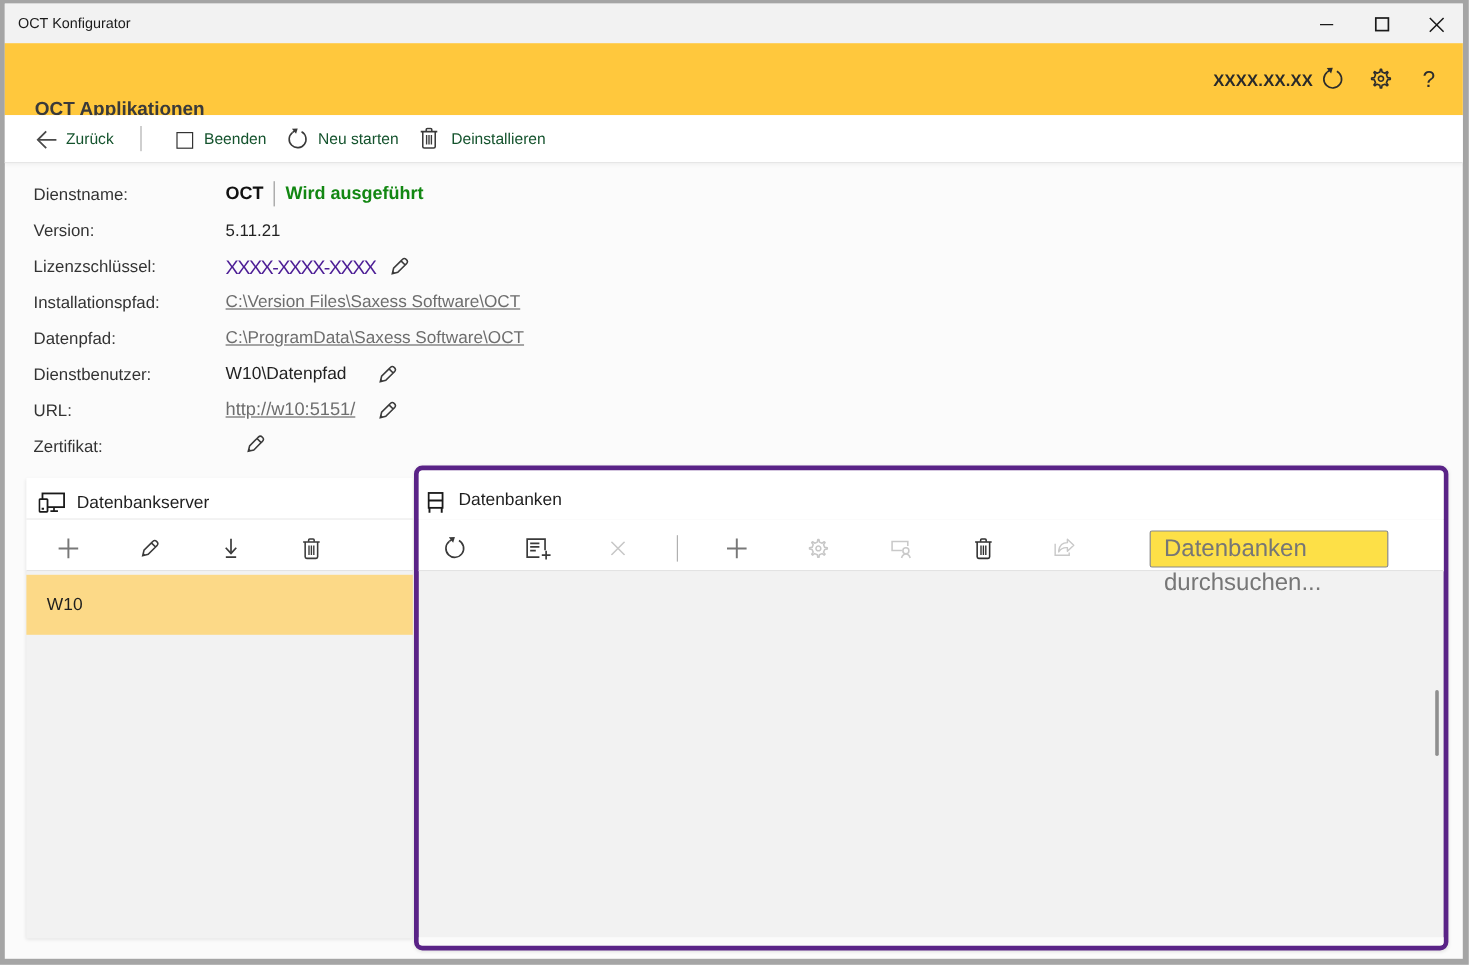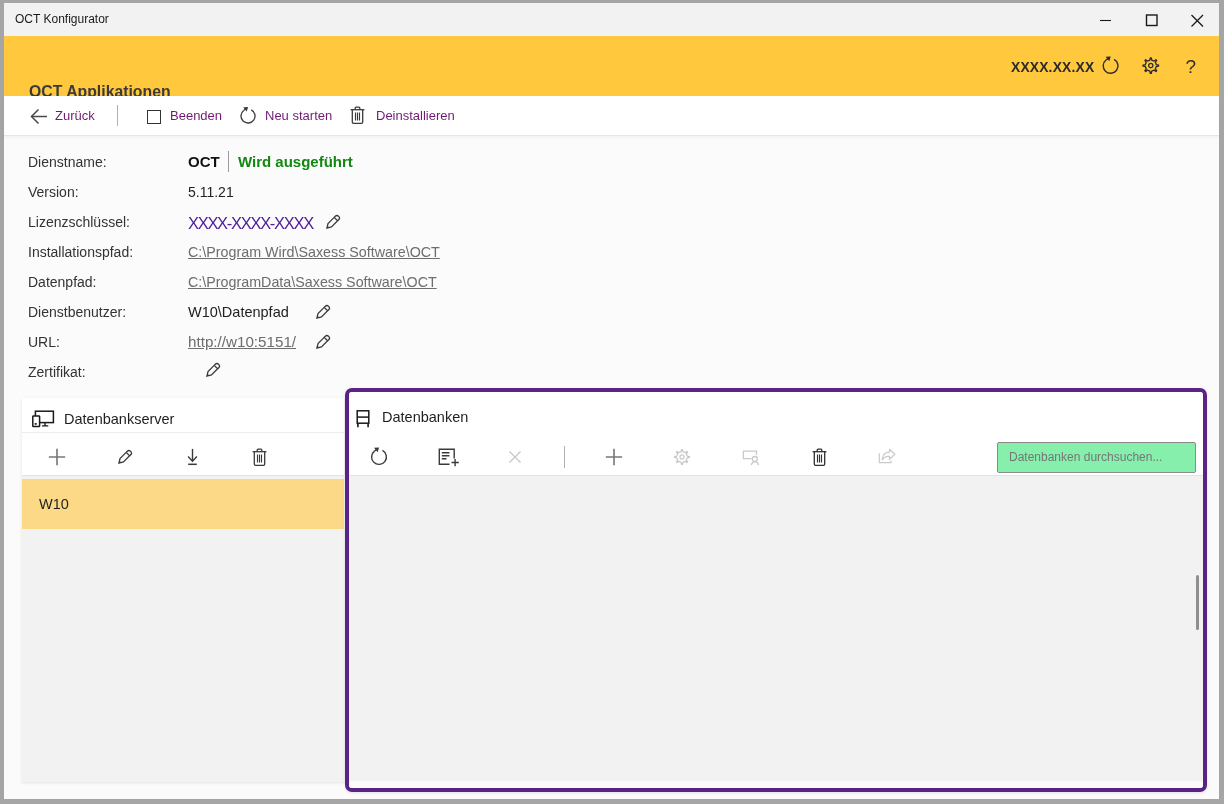--- a/index.html
+++ b/index.html
@@ -4,38 +4,38 @@
 font-family:"Liberation Sans",sans-serif;}
 body{background:#a5a5a5;position:relative;}
 .abs{position:absolute;}
 #win{left:4px;top:3px;width:1215px;height:796px;background:#fbfbfb;}
 #titlebar{left:4px;top:3px;width:1215px;height:33px;background:#f2f2f2;}
 #title{left:15px;top:3px;height:33px;line-height:33px;font-size:12px;color:#1b1b1b;}
 #yellow{left:4px;top:36px;width:1215px;height:60px;background:#ffc83d;}
 #apptitle{left:29px;top:36px;height:64px;line-height:64px;font-size:15.8px;font-weight:bold;color:#3a3a3a;margin-top:24px;}
 #ver{left:999px;top:36px;height:63px;line-height:63px;font-size:13.8px;font-weight:bold;color:#2a2a2a;letter-spacing:0.2px;margin-left:12px;}
 #toolbar{left:4px;top:96px;width:1215px;height:39px;background:#ffffff;border-bottom:1px solid #e6e6e6;box-shadow:0 2px 3px rgba(0,0,0,0.04);}
-.tbtxt{font-size:13px;color:#701a75;top:96px;height:40px;line-height:40px;}
+.tbtxt{font-size:13px;color:#14532d;top:96px;height:40px;line-height:40px;}
 #tsep{left:117px;top:105px;width:1px;height:21px;background:#b0b0b0;}
 #chk{left:147px;top:110px;width:11.5px;height:11.5px;border:1.4px solid #333;background:#fff;}
 .lbl{font-size:14px;color:#333;left:28px;height:30px;line-height:30px;}
 .val{font-size:14px;color:#222;left:188px;height:30px;line-height:30px;}
 .link{color:#6d6d6d;text-decoration:underline;font-size:14.3px;}
 #vsep{left:228px;top:151px;width:1px;height:21px;background:#9a9a9a;}
 #lpanel{left:22px;top:398px;width:322px;height:384px;background:#f2f2f2;box-shadow:0 1px 3px rgba(0,0,0,0.10);}
 #lhead{left:22px;top:398px;width:322px;height:35px;background:#fff;}
 #ltool{left:22px;top:433px;width:322px;height:42px;background:#fff;border-bottom:1px solid #e3e3e3;}
 #lrow{left:22px;top:479px;width:322px;height:50px;background:#fcd987;}
 #lrowtxt{left:39px;top:479px;height:50px;line-height:50px;font-size:14.5px;color:#1f1f1f;}
 .phead{font-size:14.5px;color:#1f1f1f;}
 #rpanel{left:345px;top:388px;width:854px;height:396px;border:4px solid #5a2387;border-radius:7px;background:#f2f2f2;box-shadow:0 1px 3px rgba(0,0,0,0.10);}
 #rhead{left:349px;top:392px;width:854px;height:41px;background:#fff;border-radius:3px 3px 0 0;}
 #rtool{left:349px;top:433px;width:854px;height:42px;background:#fff;border-bottom:1px solid #e3e3e3;}
 #rbot{left:349px;top:781px;width:854px;height:7px;background:#fbfbfb;border-radius:0 0 3px 3px;}
-#search{left:997px;top:442px;width:186px;height:29px;background:#86efac;border:1px solid #8a8a8a;border-radius:2px;font-size:12px;color:#767676;line-height:29px;padding-left:11px;}
+#search{left:958px;top:442px;width:186px;height:29px;background:#fde047;border:1px solid #8a8a8a;border-radius:2px;font-size:20px;color:#767676;line-height:29px;padding-left:11px;}
 #thumb{left:1196px;top:575px;width:3px;height:55px;background:#8f8f8f;border-radius:1.5px;}
 svg{display:block;}
 .ic{position:absolute;fill:none;}
 </style></head>
 <body>
 <svg width="0" height="0" style="position:absolute">
 <defs>
 <g id="refresh">
   <path d="M3.47 -6.53 A7.4 7.4 0 1 1 -4.56 -5.83" stroke-width="1.4"></path>
   <path d="M-4.56 -5.83 L-2.03 -7.80" stroke-width="1.4"></path>
@@ -102,21 +102,21 @@
 <div class="abs lbl" style="top:237px">Installationspfad:</div>
 <div class="abs lbl" style="top:267px">Datenpfad:</div>
 <div class="abs lbl" style="top:297px">Dienstbenutzer:</div>
 <div class="abs lbl" style="top:327px">URL:</div>
 <div class="abs lbl" style="top:357px">Zertifikat:</div>
 <div class="abs val" style="top:147px;font-weight:bold;font-size:15px;color:#111">OCT</div>
 <div class="abs" id="vsep"></div>
 <div class="abs val" style="left:238px;top:147px;font-weight:bold;font-size:15px;color:#128712">Wird ausgeführt</div>
 <div class="abs val" style="top:177px">5.11.21</div>
 <div class="abs val" style="top:207px;font-size:16.5px;height:33px;line-height:33px;color:#4c1d95;letter-spacing:-1.3px">XXXX-XXXX-XXXX</div>
-<div class="abs val link" style="top:237px">C:\Program Wird\Saxess Software\OCT</div>
+<div class="abs val link" style="top:237px">C:\Version Files\Saxess Software\OCT</div>
 <div class="abs val link" style="top:267px">C:\ProgramData\Saxess Software\OCT</div>
 <div class="abs val" style="top:297px;font-size:14.5px">W10\Datenpfad</div>
 <div class="abs val link" style="top:327px;font-size:15.2px">http://w10:5151/</div>
 <svg class="ic" style="left:323px;top:212px;color:#3a3a3a" width="20" height="20" viewBox="-10 -10 20 20" stroke="#3a3a3a">
     <use href="#pencil"></use>
   </svg>
 <svg class="ic" style="left:313px;top:302px;color:#3a3a3a" width="20" height="20" viewBox="-10 -10 20 20" stroke="#3a3a3a">
     <use href="#pencil"></use>
   </svg>
 <svg class="ic" style="left:313px;top:332px;color:#3a3a3a" width="20" height="20" viewBox="-10 -10 20 20" stroke="#3a3a3a">

